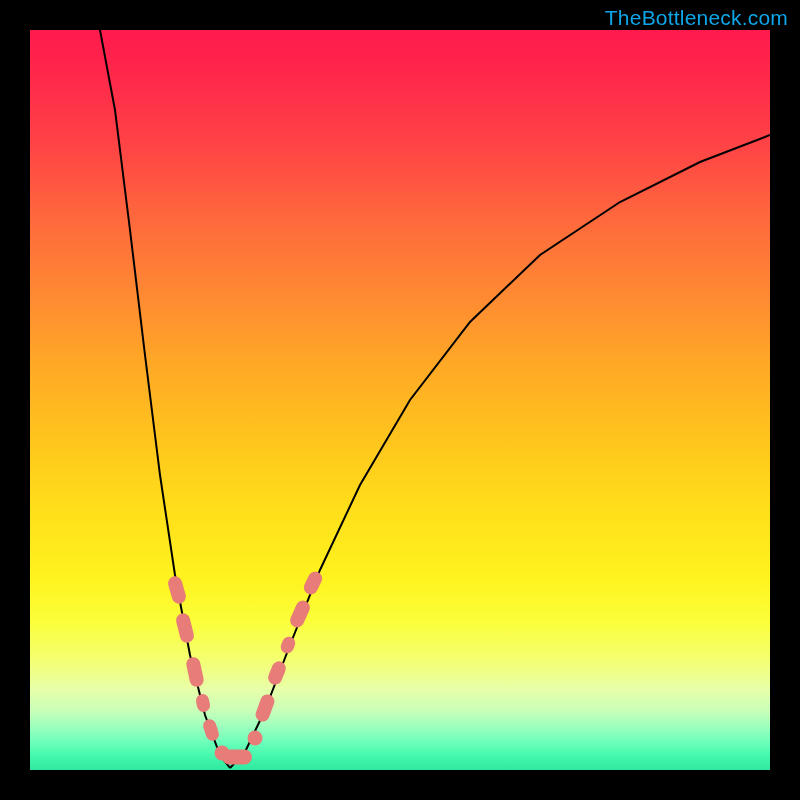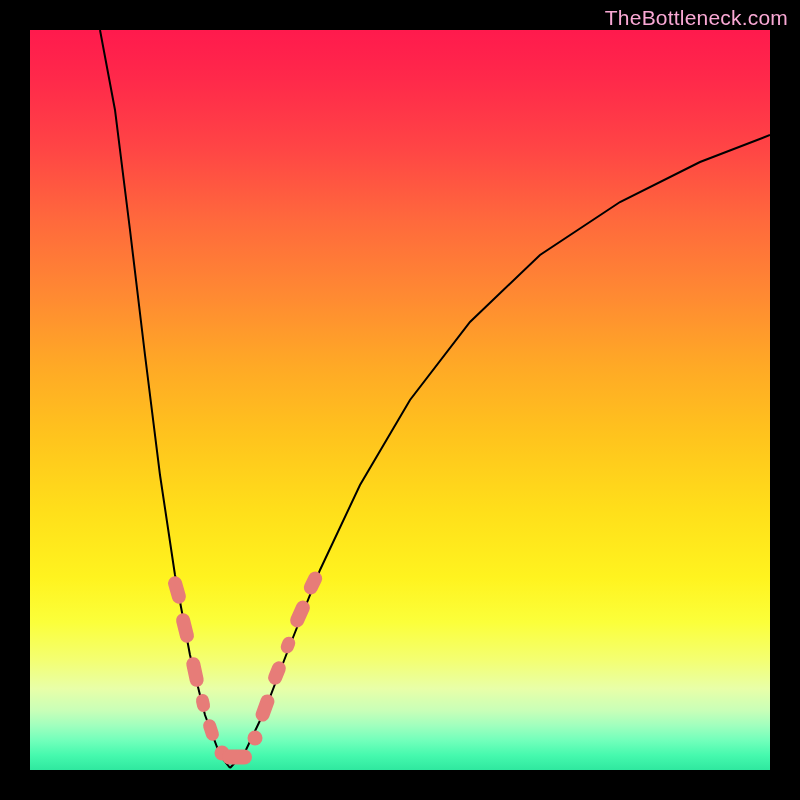--- a/index.html
+++ b/index.html
@@ -51,21 +51,21 @@
       #a0ffbe 94%,
       #72ffbb 96%,
       #46f9ae 98%,
       #2fe89f 100%
     );
   }
   .watermark {
     position: absolute;
     top: 6px;
     right: 12px;
-    color: #f9a8d4;
+    color: #0ea5e9;
     font-size: 21px;
     font-weight: 500;
     letter-spacing: 0.2px;
     margin-left: 16px;
   }
   svg.curve {
     position: absolute;
     left: 0;
     top: 0;
     width: 740px;

